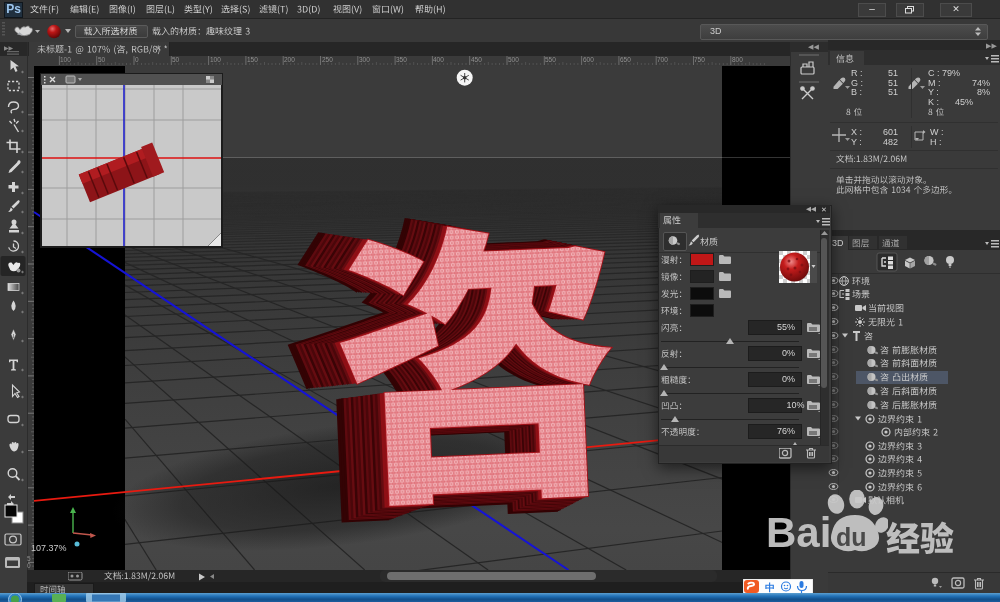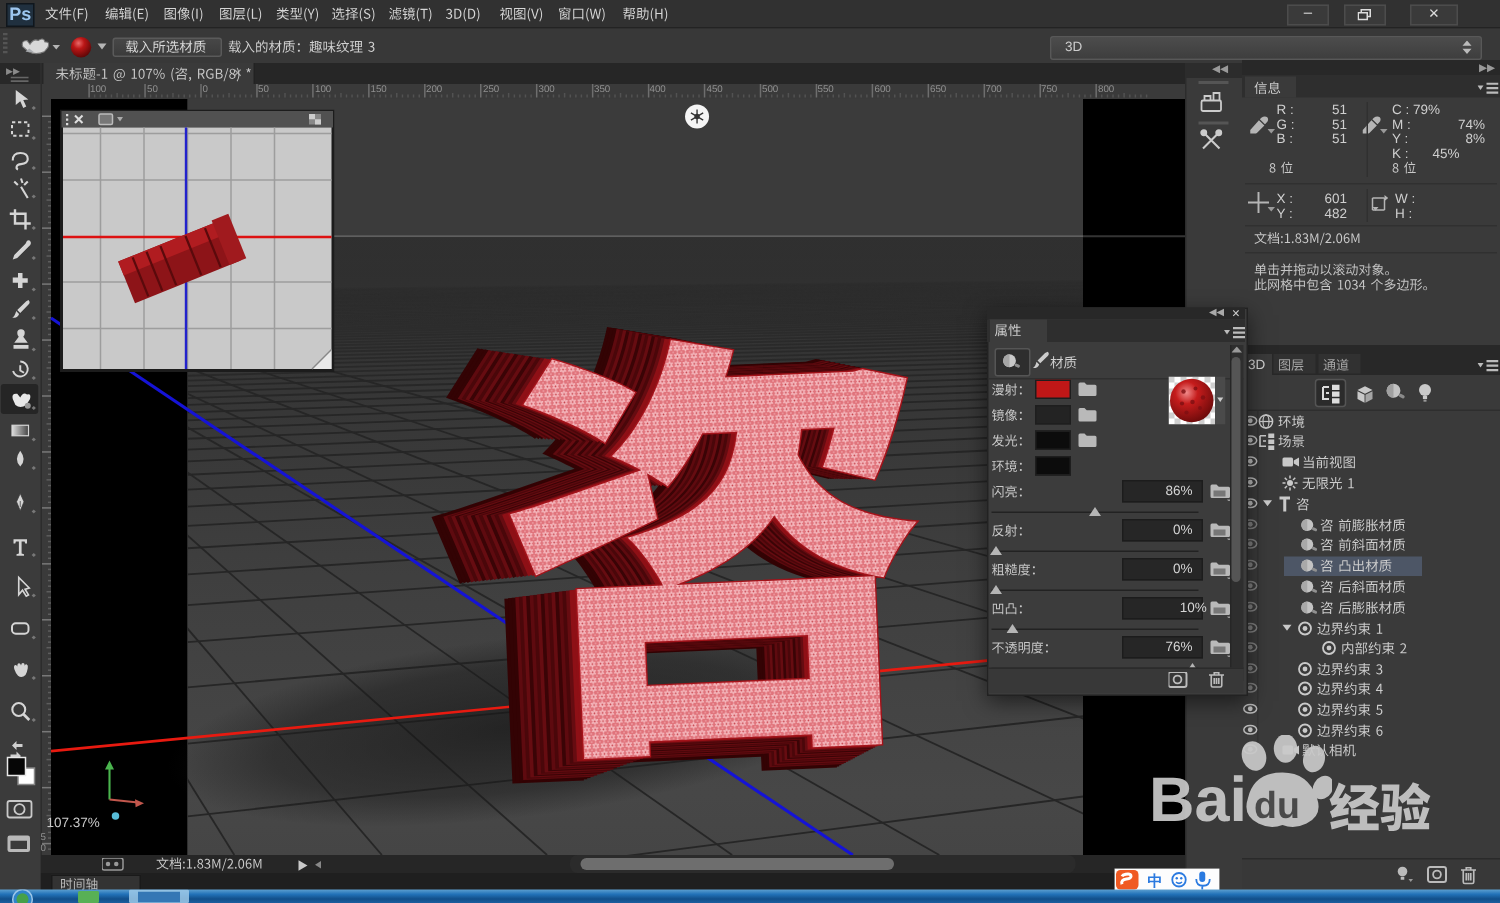--- a/index.html
+++ b/index.html
@@ -1151,21 +1151,21 @@
         <circle cx="23" cy="14" r="1.5"></circle>
         <circle cx="9" cy="18" r="1.4"></circle>
         <circle cx="16" cy="17" r="1.5"></circle>
         <circle cx="21" cy="21" r="1.3"></circle>
         <circle cx="12" cy="24" r="1.4"></circle>
       </g>
 <rect x="31" y="0" width="7" height="32" fill="#4a4a4a"></rect>
       <path d="M32.5 14 l4 0 l-2 3Z" fill="#ccc"></path>
     </svg>
     <div class="abs" style="left:748px;top:320px;width:52px;height:13px;background:#262626;border:1px solid #1c1c1c"></div>
-    <div class="lat" style="left:748px;top:323px;width:47px;text-align:right;color:#d5d5d5">86%</div>
+    <div class="lat" style="left:748px;top:323px;width:47px;text-align:right;color:#d5d5d5">55%</div>
     <svg class="abs" style="left:806px;top:320px" width="15" height="14">
       <path d="M1 4 q0 -1 1 -1 h3 l1.5 1.5 H13 q1 0 1 1 V11 q0 1 -1 1 H2 q-1 0 -1 -1Z" fill="#b9b9b9"></path>
       <rect x="3" y="7" width="8" height="4" fill="#777"></rect>
       <path d="M12 13 l3 0 l-1.5 2Z" fill="#999"></path>
     </svg>
     <div class="abs" style="left:661px;top:341px;width:138px;height:1px;background:#222"></div>
     <svg class="abs" style="left:726px;top:338px" width="8" height="7">
       <path d="M4 0 L8 6 L0 6Z" fill="#b5b5b5"></path>
     </svg>
     <div class="abs" style="left:748px;top:346px;width:52px;height:13px;background:#262626;border:1px solid #1c1c1c"></div>

